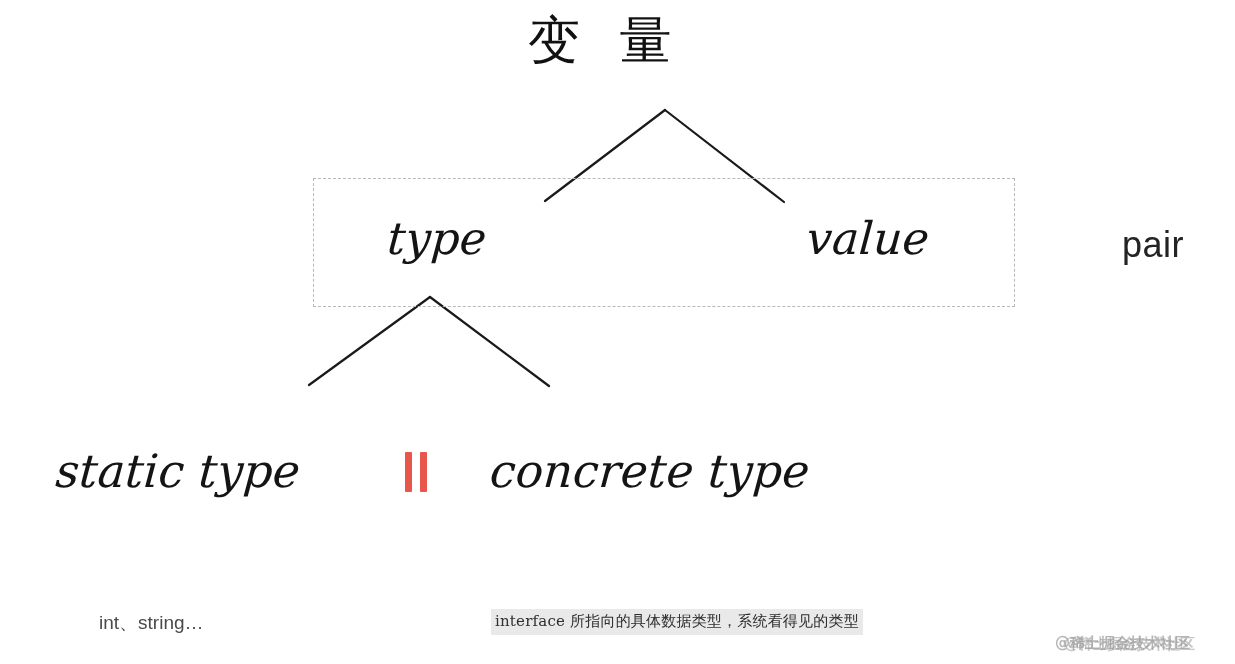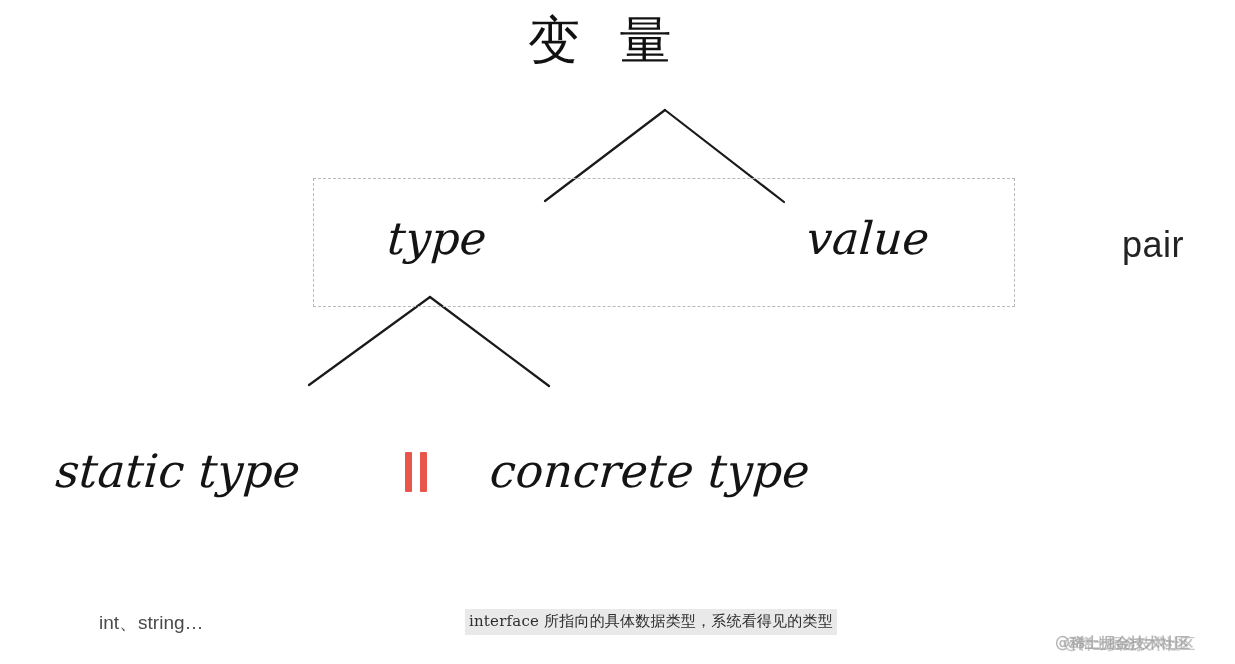--- a/index.html
+++ b/index.html
@@ -127,21 +127,21 @@
     position: absolute;
     left: 99px;
     top: 610px;
     font-family: Liberation Sans, sans-serif;
     font-size: 19px;
     color: #4a4a4a;
     white-space: nowrap;
   }
   #caption-concrete {
     position: absolute;
-    left: 465px;
+    left: 491px;
     top: 609px;
     padding: 3px 4px 4px 4px;
     background: #e9e9ea;
     font-family: "DejaVu Serif", serif;
     font-size: 15px;
     color: #2e2e2e;
     white-space: nowrap;
     letter-spacing: 0.2px;
   }
 

